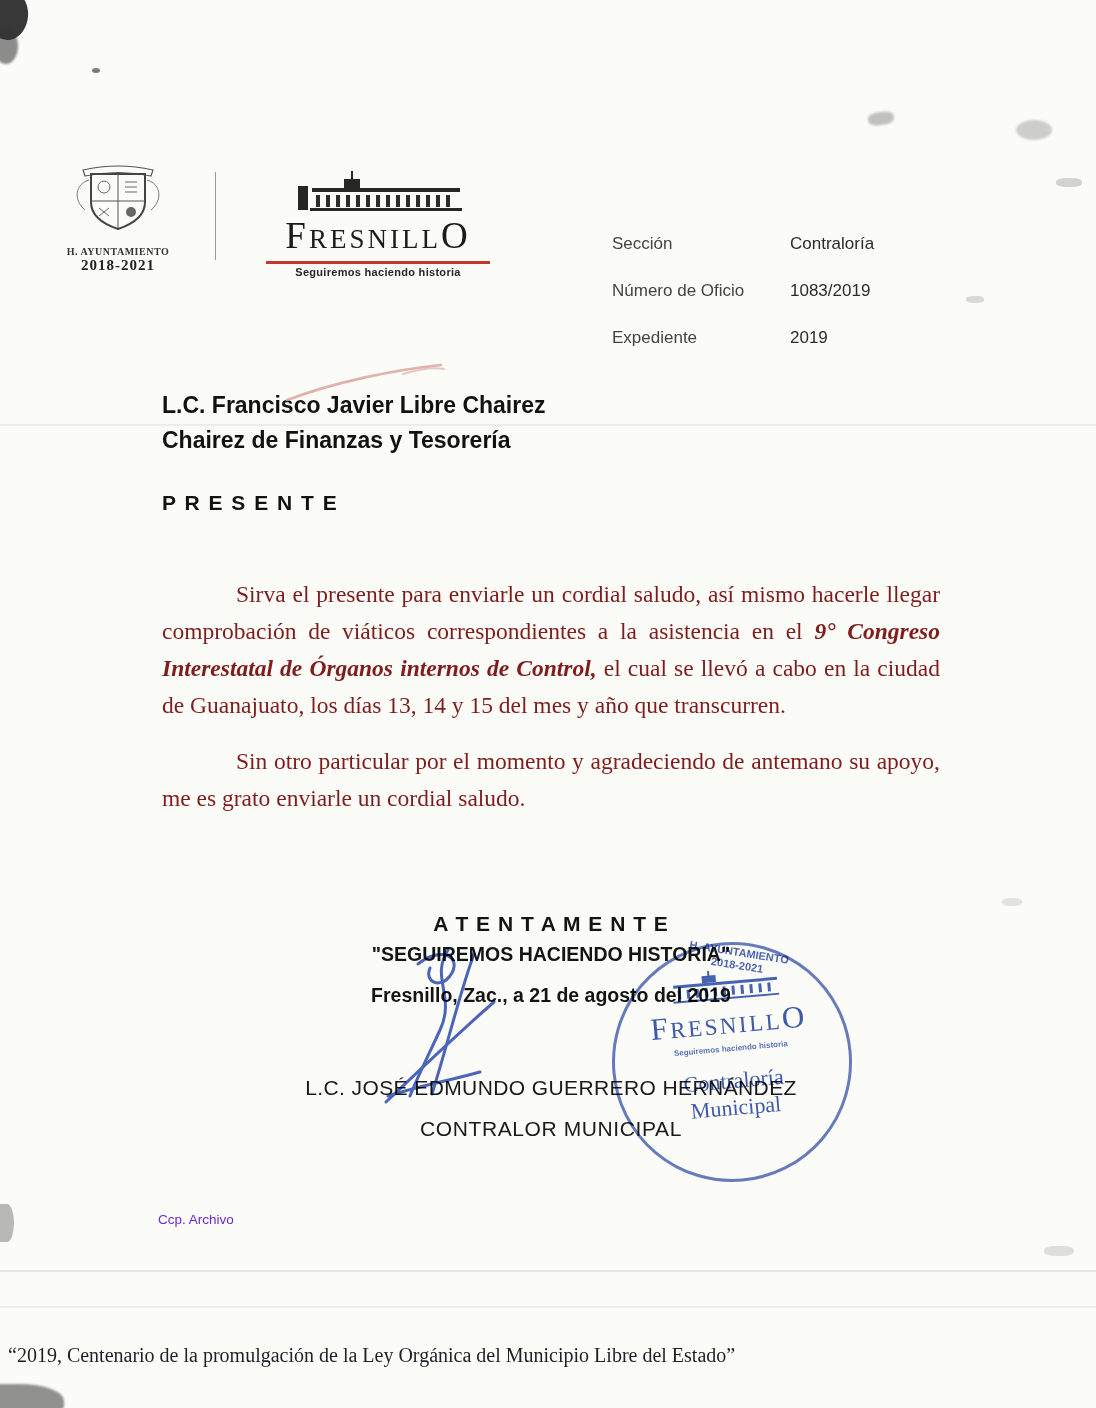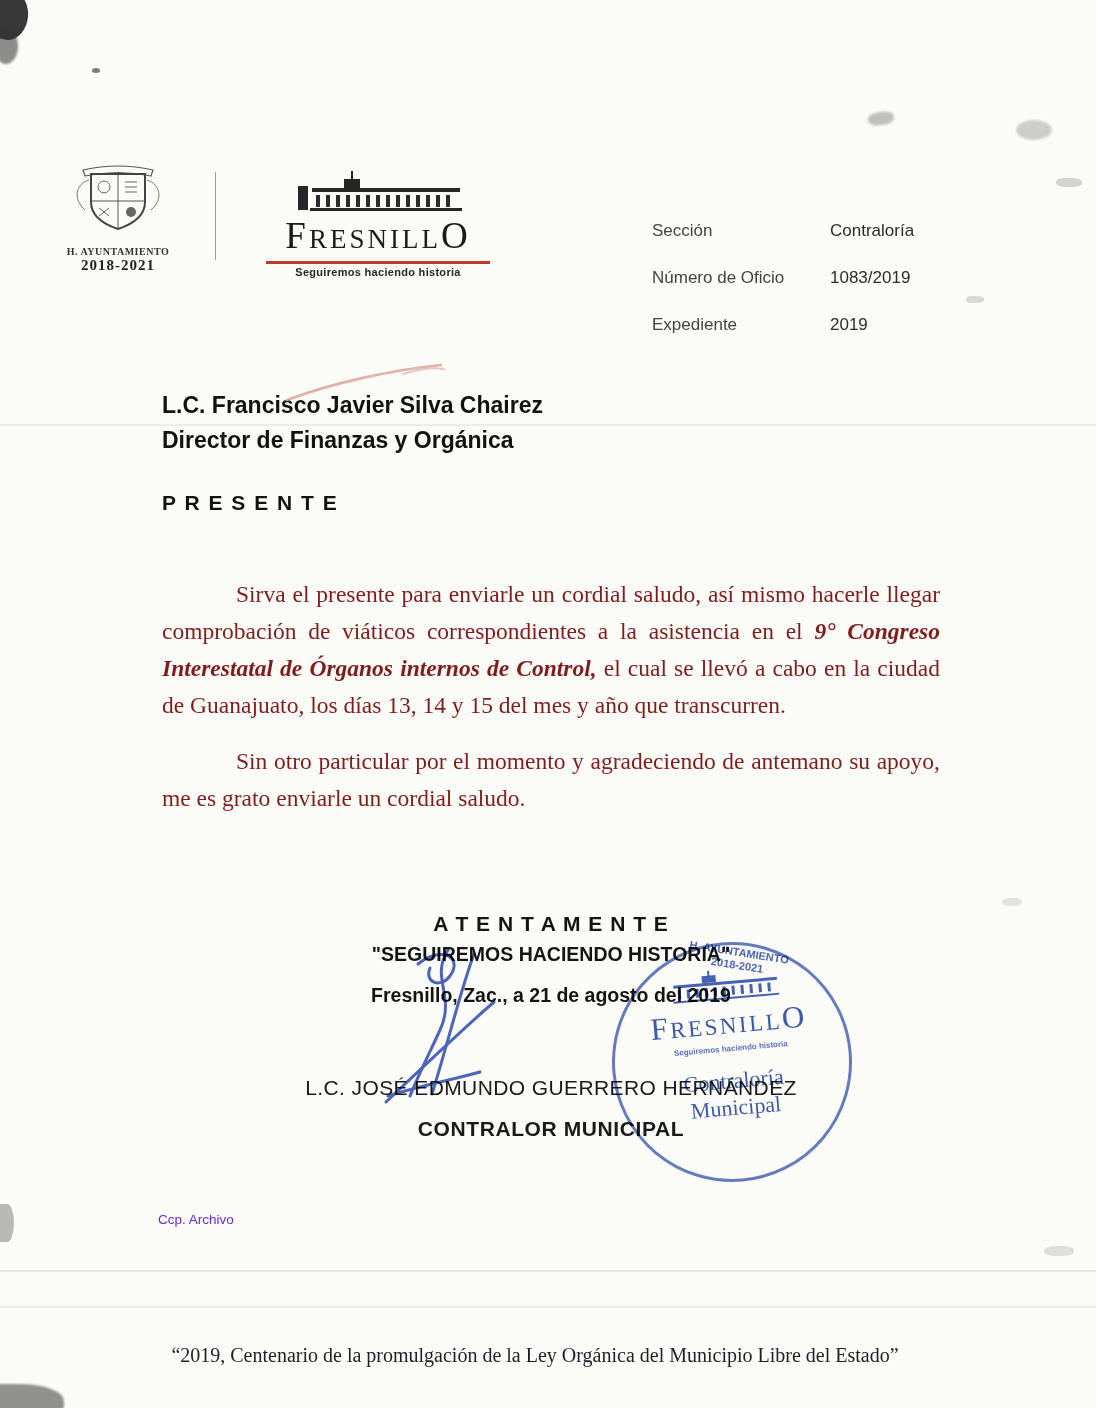--- a/index.html
+++ b/index.html
@@ -27,21 +27,21 @@
   .logo-divider { position: absolute; left: 215px; top: 172px; width: 1px; height: 88px; background: #9a9a96; }
 
   .flogo { position: absolute; left: 246px; top: 170px; width: 264px; text-align: center; }
   .flogo-word { font-family: "Liberation Serif", serif; color: #1b1b1b; letter-spacing: 3px; line-height: 34px; margin-top: 1px; white-space: nowrap; }
   .flogo-word .cap { font-size: 37px; }
   .flogo-word .mid { font-size: 27px; }
   .flogo-rule { width: 224px; height: 3px; background: #c0392b; margin: 1px auto 2px; }
   .flogo-tag { font-size: 11px; font-weight: bold; color: #262626; letter-spacing: .3px; }
 
   .meta { position: absolute; left: 612px; top: 207px; width: 310px; font-size: 17px; color: #3a3a3a; }
-  .meta-row { display: flex; height: 47px; align-items: center; margin-left: 40px; }
+  .meta-row { display: flex; height: 47px; align-items: flex-end; }
   .meta-label { width: 178px; color: #44433f; }
   .meta-value { color: #2c2b28; }
 
   
   .recipient { position: absolute; left: 162px; top: 388px; font-weight: bold; font-size: 23px; line-height: 35px; color: #121212; }
   .presente { position: absolute; left: 162px; top: 491px; font-weight: bold; font-size: 21px; letter-spacing: 1.5px; color: #121212; }
 
   
   .letter-body { position: absolute; left: 162px; top: 576px; width: 778px; font-family: "Liberation Serif", serif; font-size: 23.5px; line-height: 37px; color: #7f1d1d; text-align: justify; }
   .letter-body p { margin: 0 0 19px; }
@@ -49,21 +49,21 @@
   .emph { font-weight: bold; font-style: italic; }
 
   
   .closing { position: absolute; left: 162px; top: 912px; width: 778px; text-align: center; font-weight: bold; color: #141414; z-index: 3; }
   .atentamente { font-size: 21px; letter-spacing: 1px; margin-bottom: 7px; }
   .slogan { font-size: 19.5px; margin-bottom: 18px; }
   .dateline { font-size: 19.5px; }
 
   .signer { position: absolute; left: 162px; top: 1076px; width: 778px; text-align: center; font-size: 21px; color: #1a1a1a; z-index: 4; }
   .signer-name { margin-bottom: 17px; letter-spacing: .4px; }
-  .signer-title { letter-spacing: .6px; font-weight: bold; }
+  .signer-title { letter-spacing: .6px; }
 
   
   .stamp {
     position: absolute; left: 612px; top: 942px; width: 240px; height: 240px;
     border: 3px solid rgba(52, 82, 174, .75); border-radius: 50%;
     transform: rotate(-5deg);
     color: rgba(47, 76, 168, .92);
     text-align: center; z-index: 5;
     mix-blend-mode: multiply;
     padding-top: 24px;
@@ -77,21 +77,21 @@
     position: absolute; left: 688px; top: 946px; z-index: 6;
     color: rgba(47, 76, 168, .85); font-size: 11px; font-weight: bold;
     text-align: center; transform: rotate(9deg); line-height: 13px;
     mix-blend-mode: multiply;
   }
   .signature-svg { position: absolute; left: 352px; top: 944px; z-index: 7; mix-blend-mode: multiply; }
   .pen-mark { position: absolute; left: 285px; top: 358px; z-index: 2; }
 
   
   .ccp { position: absolute; left: 158px; top: 1212px; font-size: 13.5px; color: #6d28d9; }
-  .footer-quote { position: absolute; left: 0; top: 1344px; width: 1070px; text-align: center; font-family: "Liberation Serif", serif; font-size: 20px; color: #1f1f28; }
+  .footer-quote { position: absolute; left: 8px; top: 1344px; width: 1070px; text-align: left; font-family: "Liberation Serif", serif; font-size: 20px; color: #1f1f28; }
 </style>
 </head>
 <body>
 
 <div class="page">
 
   <div class="artifact" style="left:-8px;top:-8px;width:36px;height:48px;background:#222;opacity:.9;border-radius:35% 60% 55% 45%;transform:rotate(12deg);"></div>
   <div class="artifact" style="left:-6px;top:28px;width:24px;height:36px;background:#333;opacity:.55;border-radius:50%;filter:blur(1px);"></div>
   <div class="artifact" style="left:92px;top:68px;width:8px;height:5px;background:#444;opacity:.7;border-radius:50%;"></div>
   <div class="artifact" style="left:868px;top:112px;width:26px;height:13px;background:#555;opacity:.35;border-radius:40%;transform:rotate(-8deg);filter:blur(1px);"></div>
@@ -168,22 +168,22 @@
       <span class="meta-label">Número de Oficio</span>
       <span class="meta-value">1083/2019</span>
     </div>
     <div class="meta-row">
       <span class="meta-label">Expediente</span>
       <span class="meta-value">2019</span>
     </div>
   </div>
 
   <div class="recipient">
-    <div>L.C. Francisco Javier Silva Chairez</div>
-    <div>Director de Finanzas y Orgánica</div>
+    <div>L.C. Francisco Javier Libre Chairez</div>
+    <div>Chairez de Finanzas y Tesorería</div>
   </div>
 
   <div class="presente">P R E S E N T E</div>
 
   <div class="letter-body">
     <p class="indent"><span>Sirva el presente para enviarle un cordial saludo, así mismo hacerle llegar comprobación de viáticos correspondientes a la asistencia en el </span><span class="emph">9° Congreso Interestatal de Órganos internos de Control,</span><span> el cual se llevó a cabo en la ciudad de Guanajuato, los días 13, 14 y 15 del mes y año que transcurren.</span></p>
     <p class="indent">Sin otro particular por el momento y agradeciendo de antemano su apoyo, me es grato enviarle un cordial saludo.</p>
   </div>
 
   <div class="closing">

